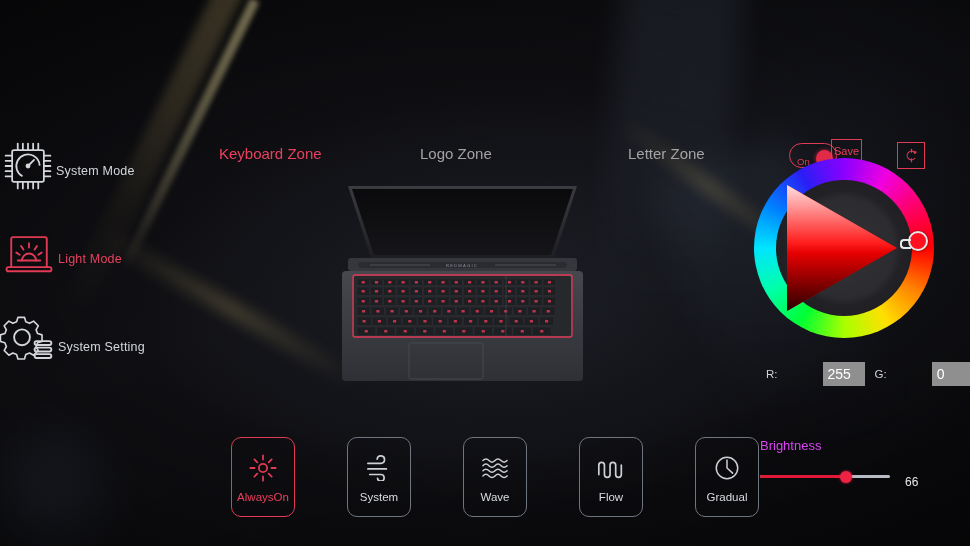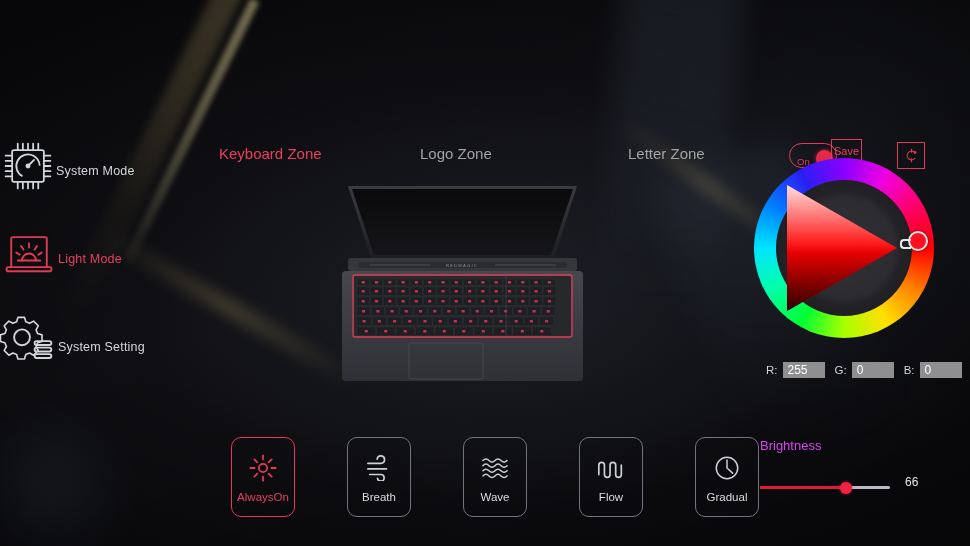--- a/index.html
+++ b/index.html
@@ -210,29 +210,30 @@
   .wheel-knob::before {
     content:""; position:absolute; left:-10px; top:6px; width:9px; height:6px;
     border:2px solid #e8e8ea; border-right:none; border-radius:4px 0 0 4px;
   }
 
   
   .rgb-row { position:absolute; left:766px; top:362px; display:flex; align-items:center; gap:10px; z-index:15; }
   .rgb-grp { display:flex; align-items:center; gap:5px; }
   .rgb-lab { color:#cfd2d8; font-size:11.5px; }
   .rgb-box {
-    width:42px; height:16px; background:#8f8f8f; color:#ffffff; font-size:12px;
+    width:42px; height:24px; background:#8f8f8f; color:#ffffff; font-size:14px;
     display:flex; align-items:center; padding-left:5px; border:none; outline:none;
     font-family:"Liberation Sans", sans-serif;
+    margin-left:40px;
   }
 
   
   .bright-wrap { position:absolute; left:760px; top:438px; width:185px; z-index:15; }
   .bright-label { color:#d946ef; font-size:13px; }
-  .bright-row { display:flex; align-items:flex-end; margin-top:22px;text-decoration:underline; }
+  .bright-row { display:flex; align-items:flex-start; margin-top:22px;text-decoration:underline; }
   .track { position:relative; width:130px; height:3px; background:#b9bcc4; border-radius:2px; cursor:pointer; }
   .track-fill { position:absolute; left:0; top:0; height:3px; width:66%; background:#e01a36; border-radius:2px; }
   .track-knob {
     position:absolute; left:66%; top:50%; width:12px; height:12px; border-radius:50%;
     background:#ef2244; transform:translate(-50%,-50%); box-shadow:0 0 3px rgba(239,34,68,.8); cursor:pointer;
   }
   .bright-val { color:#e3e6eb; font-size:12px; margin-left:15px; }
 </style>
 </head>
 <body>
@@ -556,21 +557,21 @@
     <div class="eff">
       <span class="eff-ico">
         <svg width="30" height="26" viewBox="0 0 32 28">
           <g stroke="#cdd0d6" stroke-width="1.8" fill="none" stroke-linecap="round">
             <path d="M4 9 h14 a4 4 0 1 0 -4-4.6"></path>
             <path d="M4 15 h20"></path>
             <path d="M6 21 h12 a3.6 3.6 0 1 1 -3.6 4.2"></path>
           </g>
         </svg>
       </span>
-      <span class="eff-label">Breath</span>
+      <span class="eff-label">System</span>
     </div>
 
     <div class="eff">
       <span class="eff-ico">
         <svg width="30" height="26" viewBox="0 0 32 28">
           <g stroke="#cdd0d6" stroke-width="1.6" fill="none" stroke-linecap="round">
             <path d="M3 6 q3.2-3.4 6.5 0 t6.5 0 t6.5 0 t6.5 0"></path>
             <path d="M3 11.5 q3.2-3.4 6.5 0 t6.5 0 t6.5 0 t6.5 0"></path>
             <path d="M3 17 q3.2-3.4 6.5 0 t6.5 0 t6.5 0 t6.5 0"></path>
             <path d="M3 22.5 q3.2-3.4 6.5 0 t6.5 0 t6.5 0 t6.5 0"></path>

